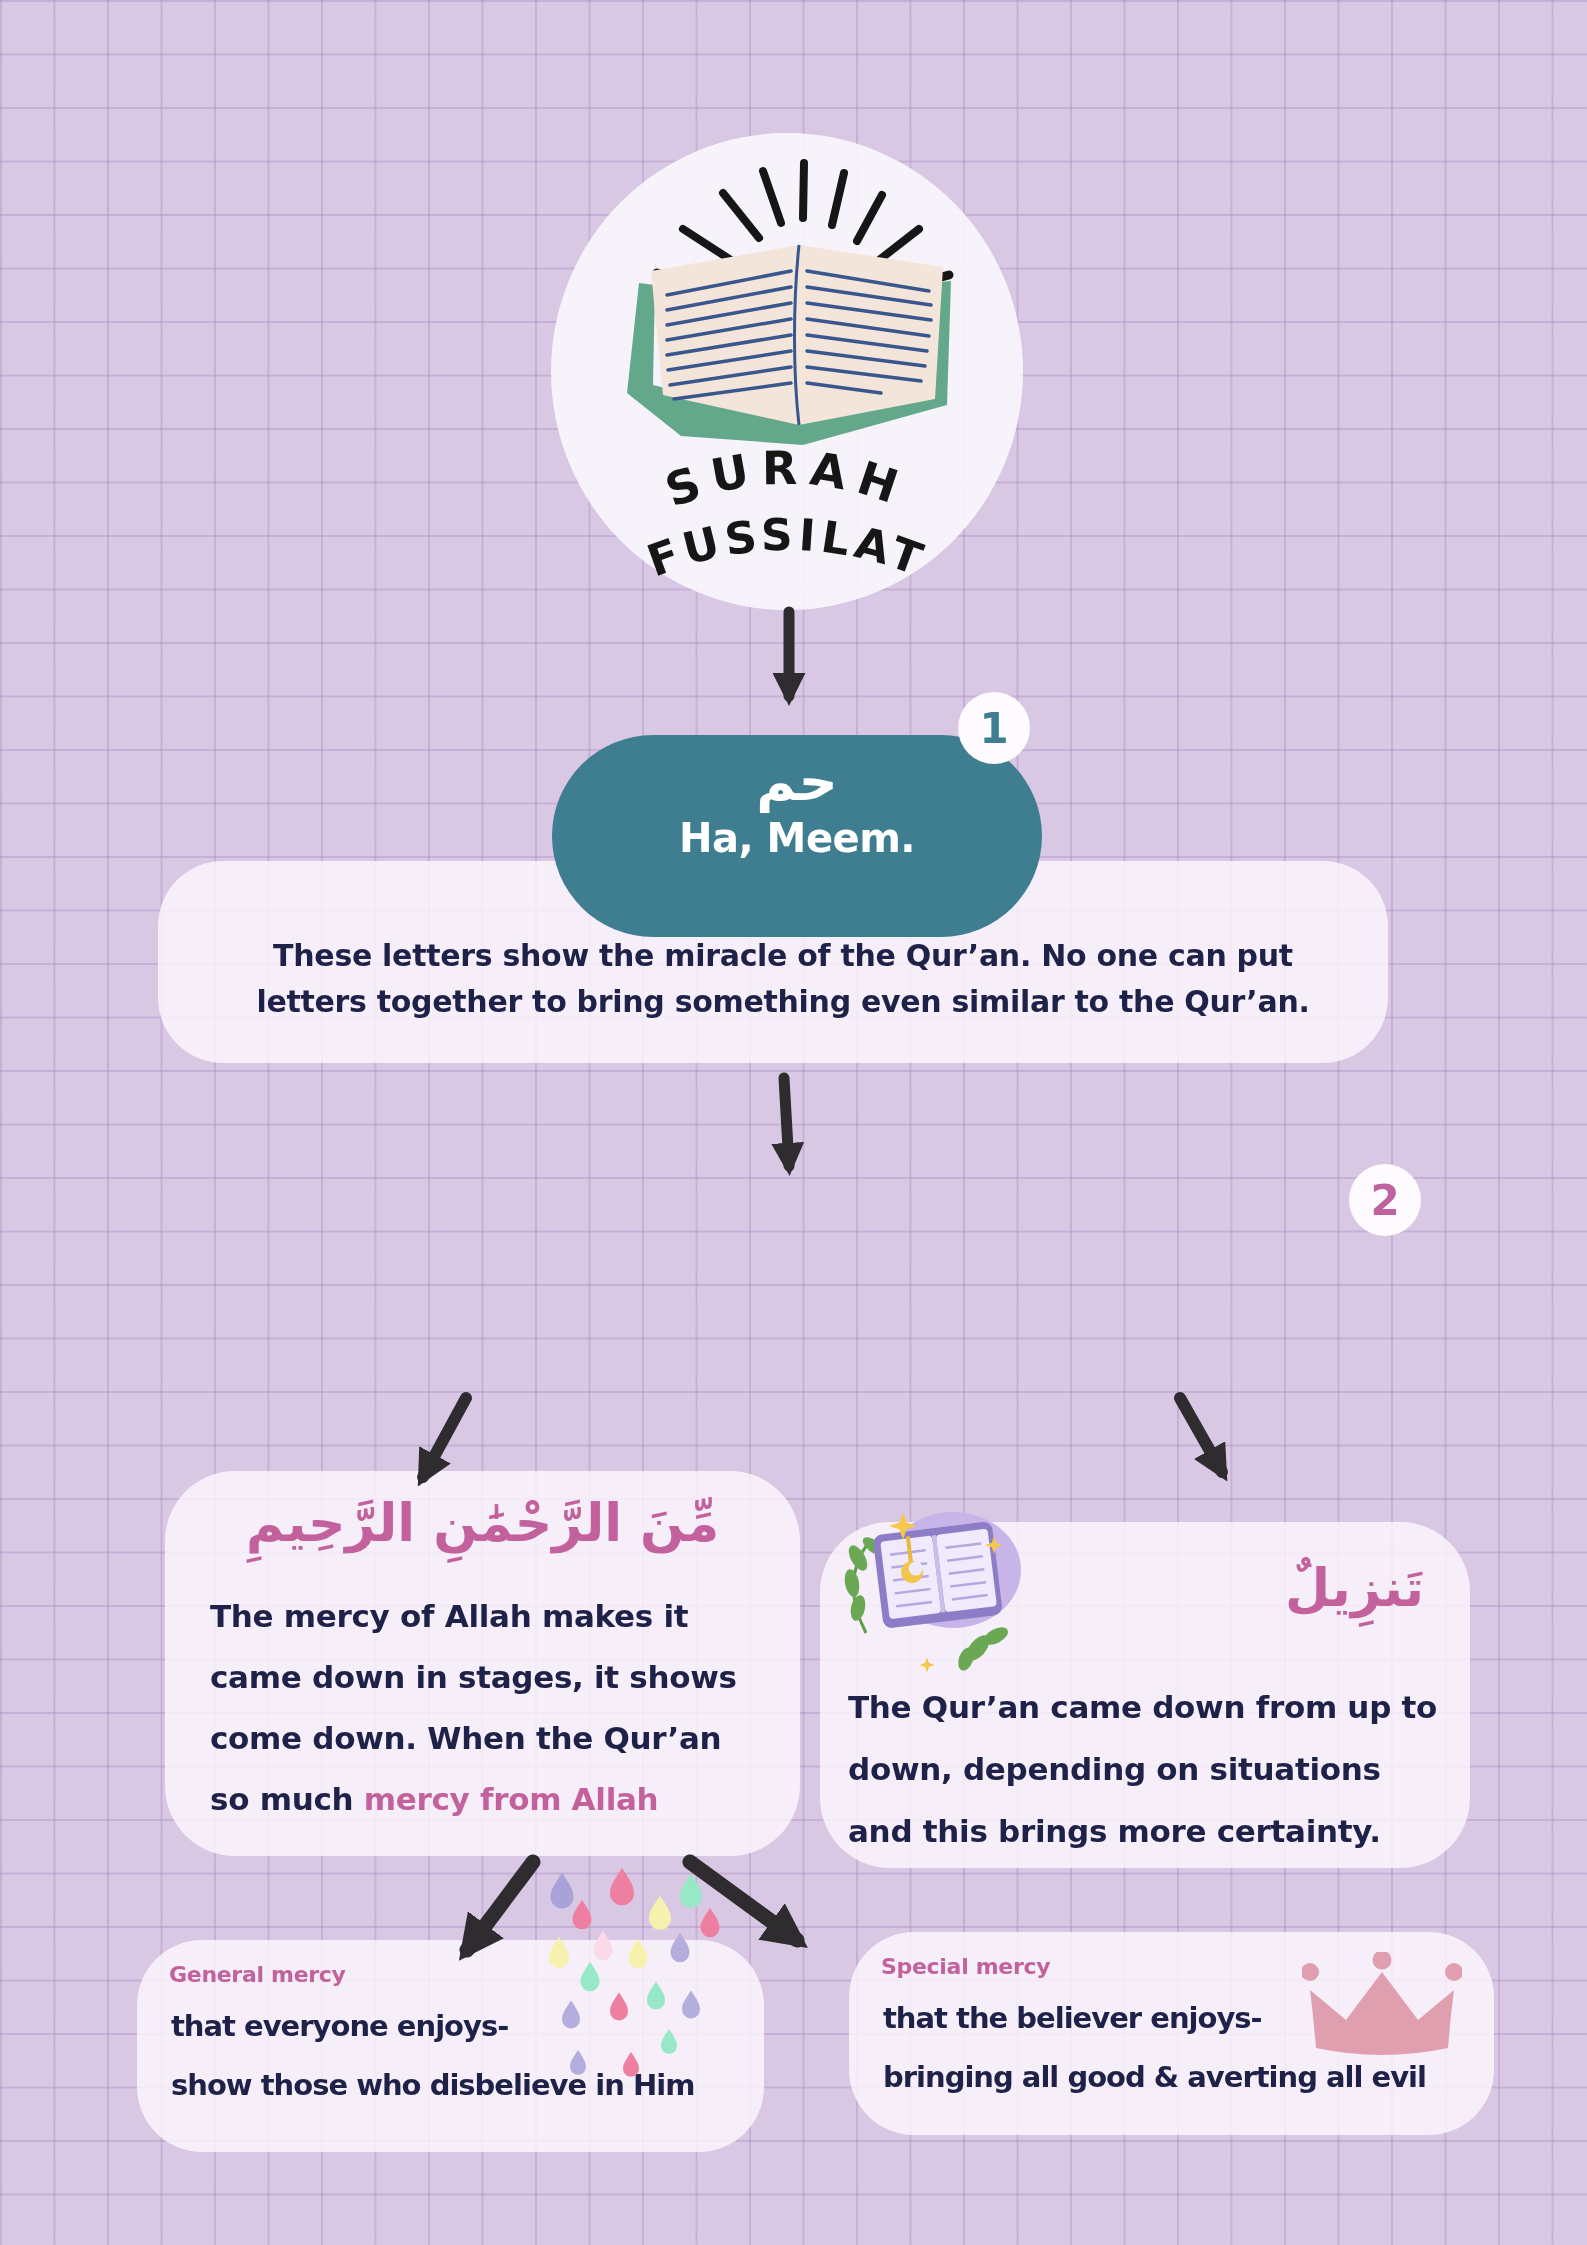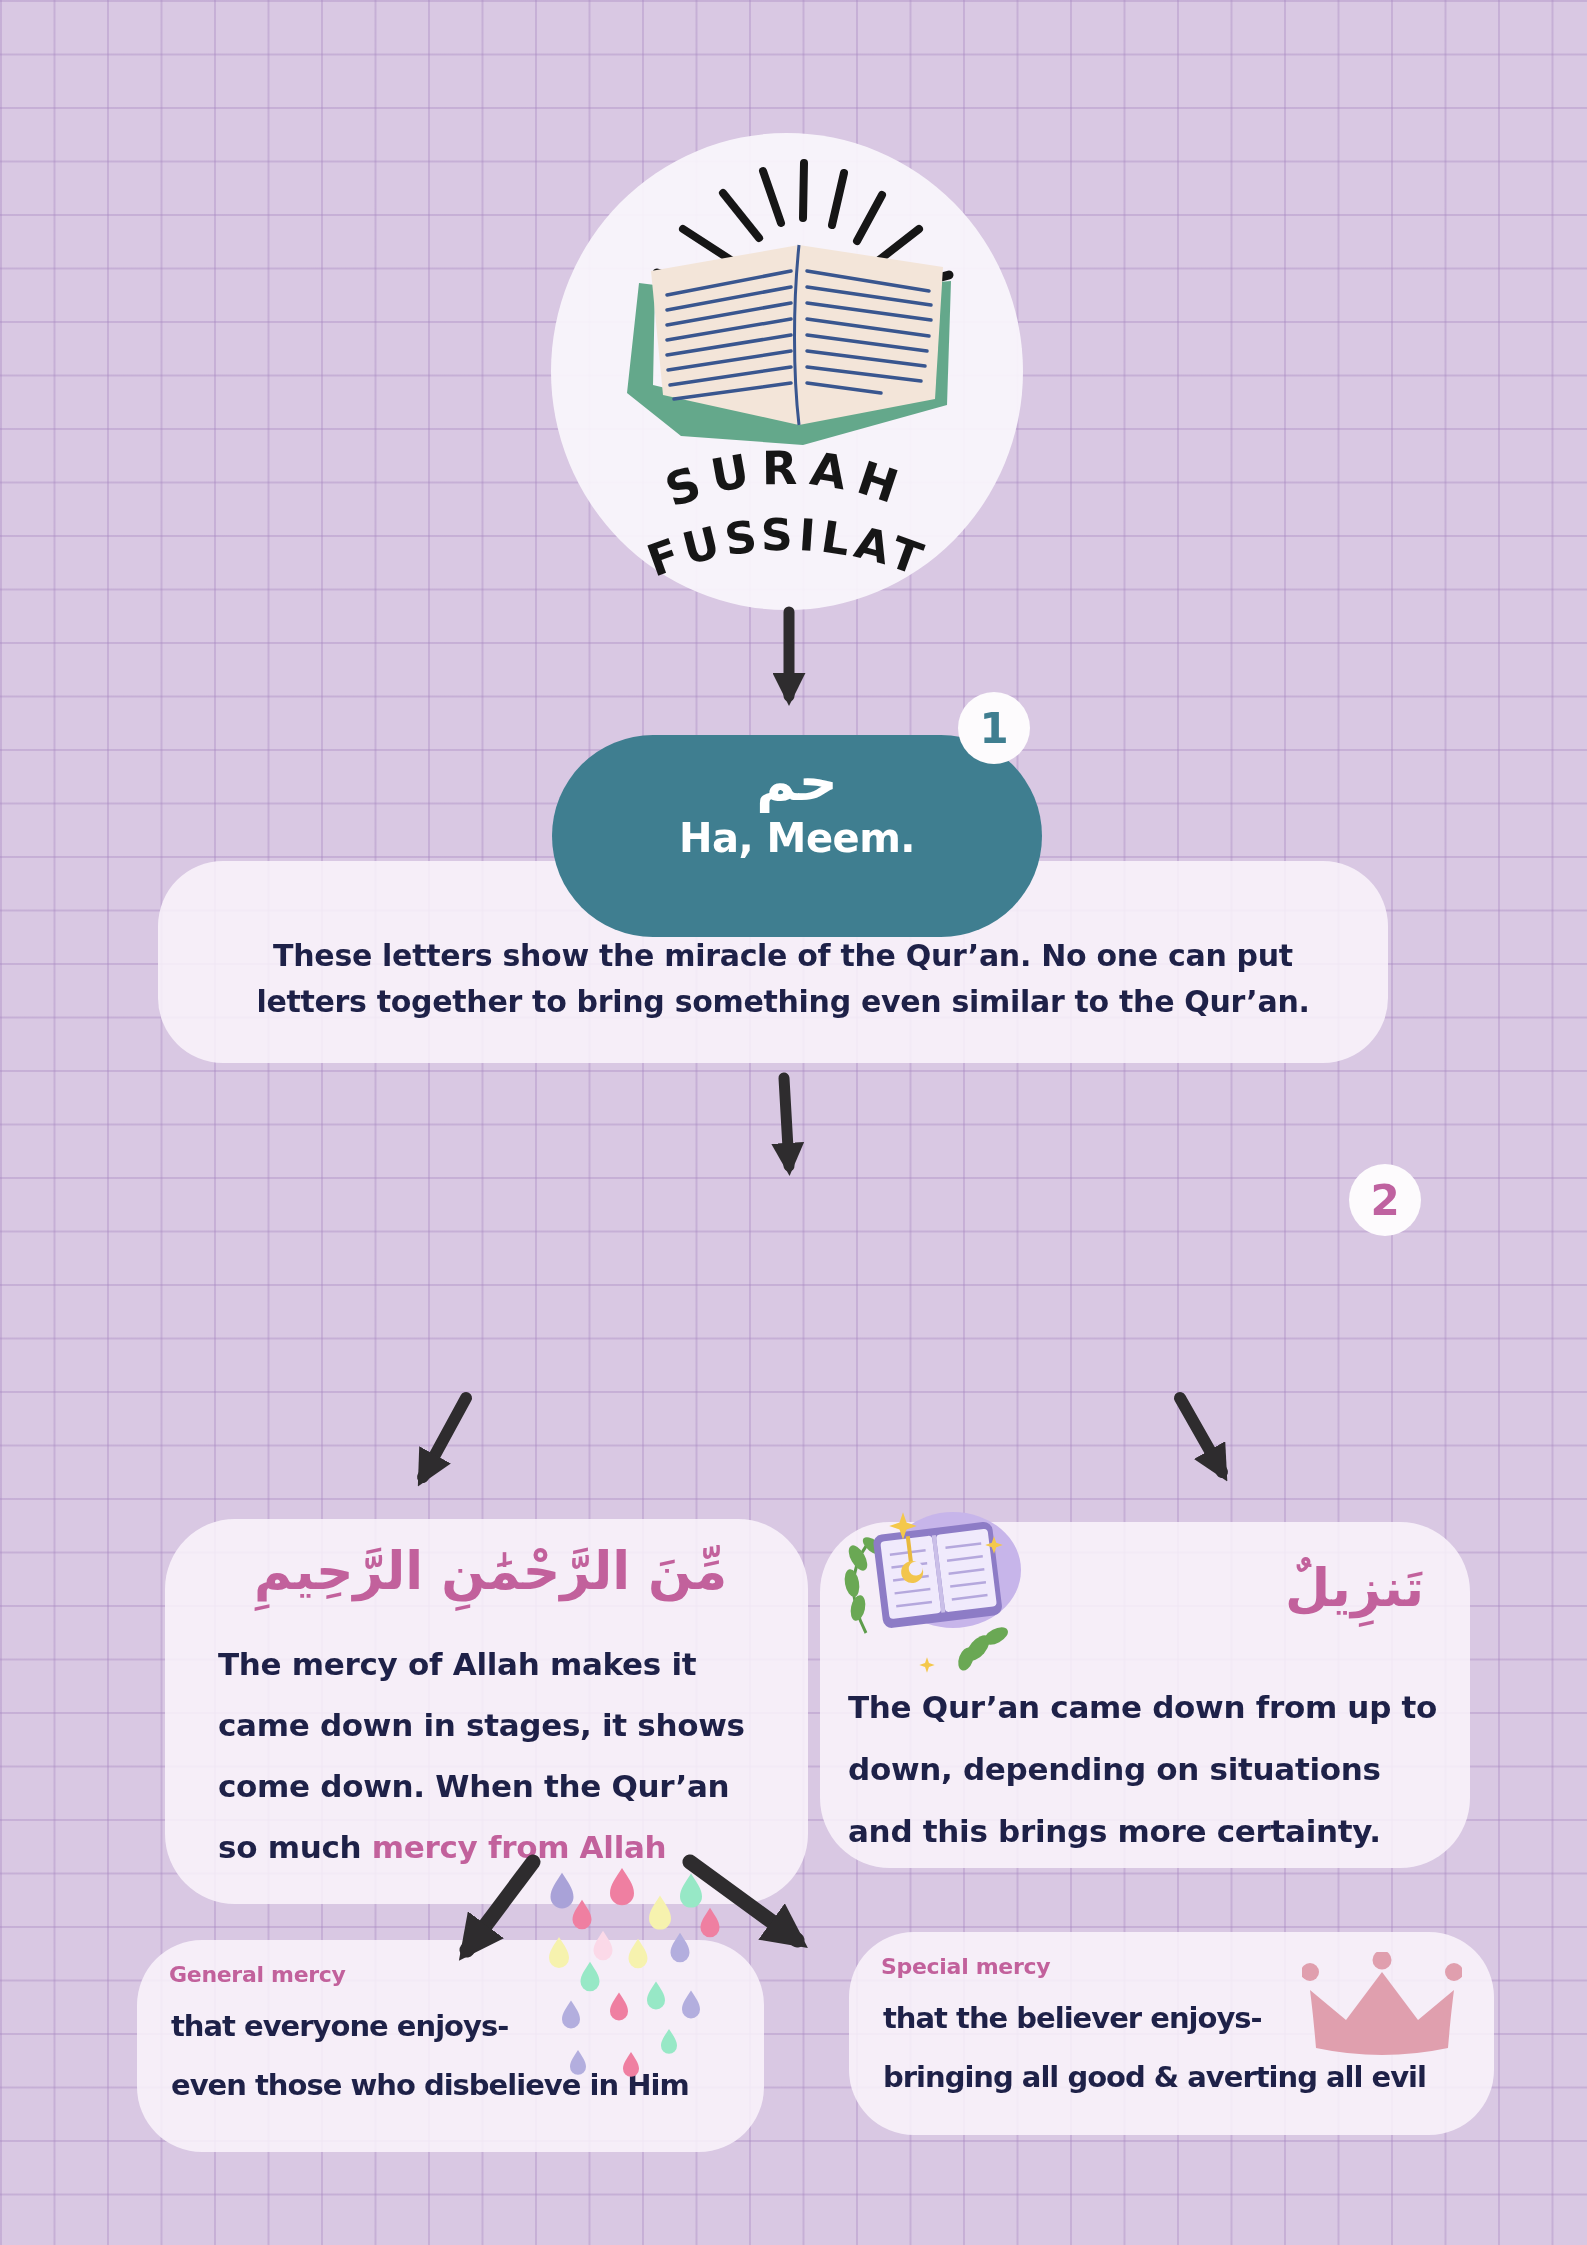--- a/index.html
+++ b/index.html
@@ -45,21 +45,21 @@
   .note-line{display:block;white-space:nowrap;font-size:30px;line-height:46px;}
   
   .pink-box{
     left:165px;top:1200px;width:1280px;height:252px;border-radius:85px;
     background:#bf62a0;z-index:2;text-align:center;color:#ffffff;
   }
   .pink-box .arabic{font-size:58px;font-weight:bold;line-height:1.25;margin-top:26px;}
   .pink-box .tr{display:block;white-space:nowrap;font-size:34px;font-weight:bold;line-height:58px;}
   .pink-box .tr.first{margin-top:8px;}
   
-  .branch-left{left:165px;top:1519px;width:635px;height:385px;border-radius:70px;padding-left:8px;}
+  .branch-left{left:165px;top:1471px;width:635px;height:385px;border-radius:70px;}
   .branch-left .arabic{
     text-align:center;color:#c2619c;font-size:52px;font-weight:bold;
     margin-top:16px;line-height:1.4;
   }
   .branch-left .body{margin:26px 30px 0 45px;}
   .body-line{display:block;white-space:nowrap;font-size:31px;line-height:61px;}
   .pink-text{color:#c2619c;}
   .branch-right{left:820px;top:1522px;width:650px;height:346px;border-radius:70px;}
   .branch-right .arabic{
     position:absolute;right:46px;top:30px;color:#c2619c;
@@ -211,21 +211,21 @@
       <path transform="translate(75,28) scale(1.25)" d="M0,-11 L2.8,-2.8 L11,0 L2.8,2.8 L0,11 L-2.8,2.8 L-11,0 L-2.8,-2.8 Z"></path>
       <path transform="translate(166,47) scale(0.8)" d="M0,-11 L2.8,-2.8 L11,0 L2.8,2.8 L0,11 L-2.8,2.8 L-11,0 L-2.8,-2.8 Z"></path>
       <path transform="translate(99,167) scale(0.7)" d="M0,-11 L2.8,-2.8 L11,0 L2.8,2.8 L0,11 L-2.8,2.8 L-11,0 L-2.8,-2.8 Z"></path>
     </g>
   </svg>
 
   <div class="abs card mercy-general">
     <div class="mercy-label">General mercy</div>
     <div class="mercy-body navy">
       <span class="mercy-line">that everyone enjoys-</span>
-      <span class="mercy-line">even those who disbelieve in Him</span>
+      <span class="mercy-line">show those who disbelieve in Him</span>
     </div>
   </div>
 
   <div class="abs card mercy-special">
     <div class="mercy-label">Special mercy</div>
     <div class="mercy-body navy">
       <span class="mercy-line">that the believer enjoys-</span>
       <span class="mercy-line">bringing all good &amp; averting all evil</span>
     </div>
   </div>

